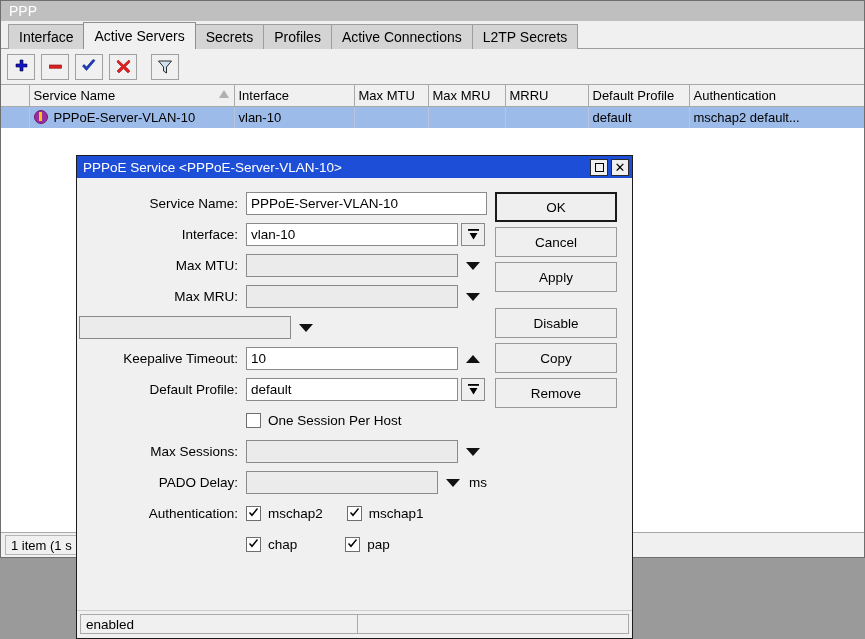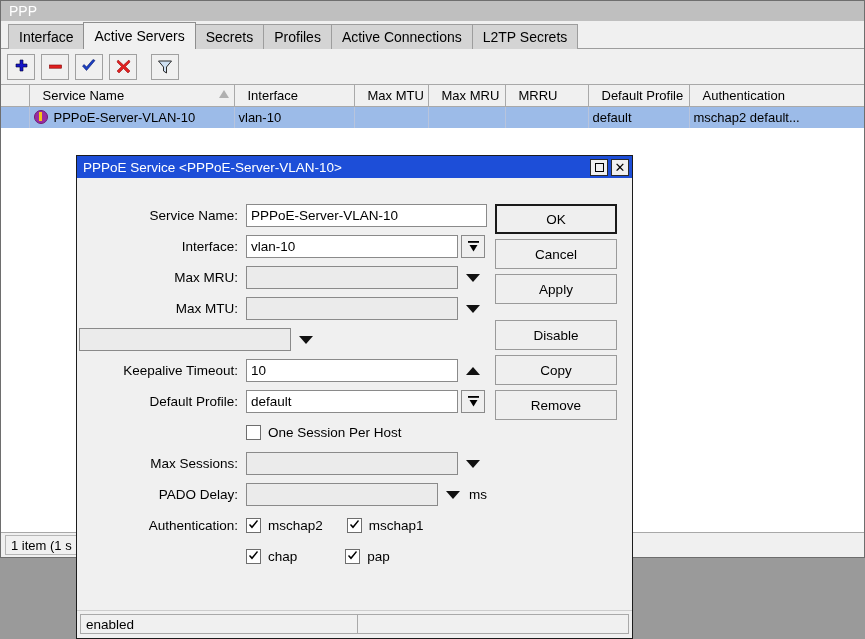--- a/index.html
+++ b/index.html
@@ -90,21 +90,21 @@
     border-bottom: 1px solid #a8a8a8;
   }
   table.grid { border-collapse: collapse; width: 865px; table-layout: fixed; }
   table.grid th {
     background: #f0f0f0;
     border-right: 1px solid #a9a9a9;
     border-bottom: 1px solid #a9a9a9;
     font-weight: normal;
     font-size: 13px;
     text-align: left;
-    padding: 2px 13px;
+    padding: 2px 4px;
     height: 21px;
     box-sizing: border-box;
     position: relative;
     white-space: nowrap;
     overflow: hidden;
   }
   table.grid th.flagcol { width: 28px; }
   table.grid td {
     border-right: 1px solid #b8c4dc;
     padding: 2px 4px;
@@ -186,21 +186,20 @@
   }
   .wbtn .sq { width: 9px; height: 9px; border: 1.5px solid #000; box-sizing: border-box; }
   .wbtn .x { font-size: 13px; line-height: 13px; color: #000; font-family: "Liberation Sans", sans-serif; }
 
   .dlg-body {
     flex: 1 1 auto;
     display: flex;
     padding: 10px 0 0 0;
     box-sizing: border-box;
     position: relative;
-    margin-top: 12px;
   }
   .form-col { width: 410px; flex: 0 0 auto; padding-left: 2px; box-sizing: border-box; }
   .btn-col { flex: 1 1 auto; padding: 4px 26px 0 8px; box-sizing: border-box; }
 
   .frow { display: flex; align-items: center; height: 31px; }
   .flabel {
     width: 167px; flex: 0 0 auto;
     text-align: right; padding-right: 8px;
     font-size: 13.5px;
     box-sizing: border-box;
@@ -424,27 +423,27 @@
           <div class="finput w215">vlan-10</div>
           <div class="dd-btn">
             <svg width="13" height="14" viewBox="0 0 13 14">
               <rect x="1" y="1" width="11" height="1.8" fill="#000"></rect>
               <path d="M2.5 5 H10.5 L6.5 11.5 Z" fill="#000"></path>
             </svg>
           </div>
         </div>
 
         <div class="frow">
-          <div class="flabel">Max MRU:</div>
+          <div class="flabel">Max MTU:</div>
           <div class="finput w215 empty"></div>
           <span class="caret-down"></span>
         </div>
 
         <div class="frow">
-          <div class="flabel">Max MTU:</div>
+          <div class="flabel">Max MRU:</div>
           <div class="finput w215 empty"></div>
           <span class="caret-down"></span>
         </div>
 
         <div class="frow">
           <div class="finput w215 empty"></div>
           <span class="caret-down"></span>
         </div>
 
         <div class="frow">

